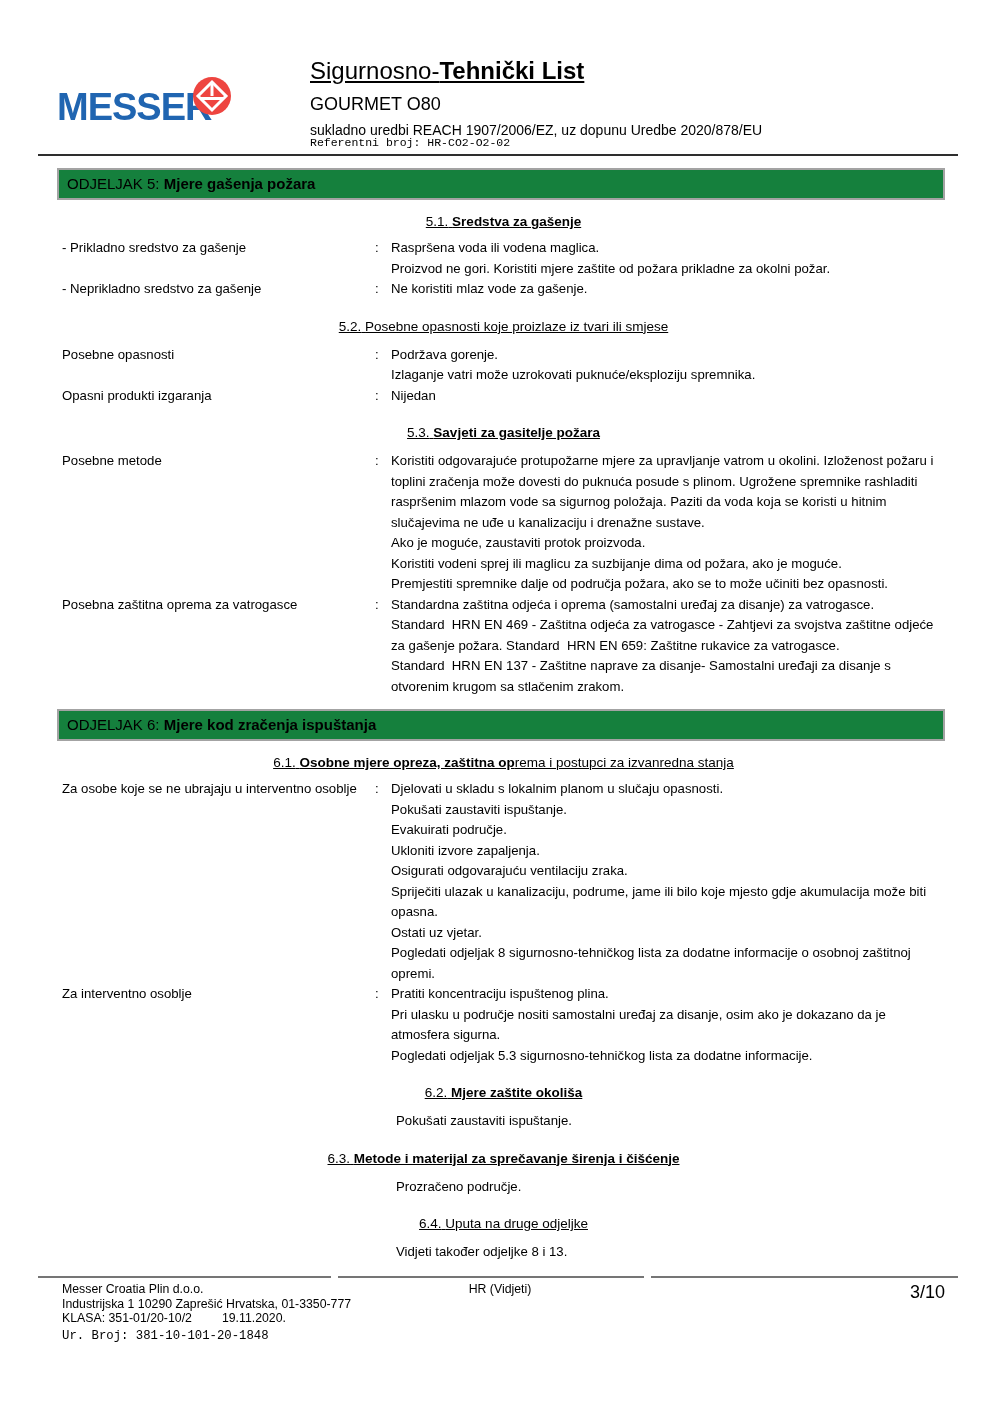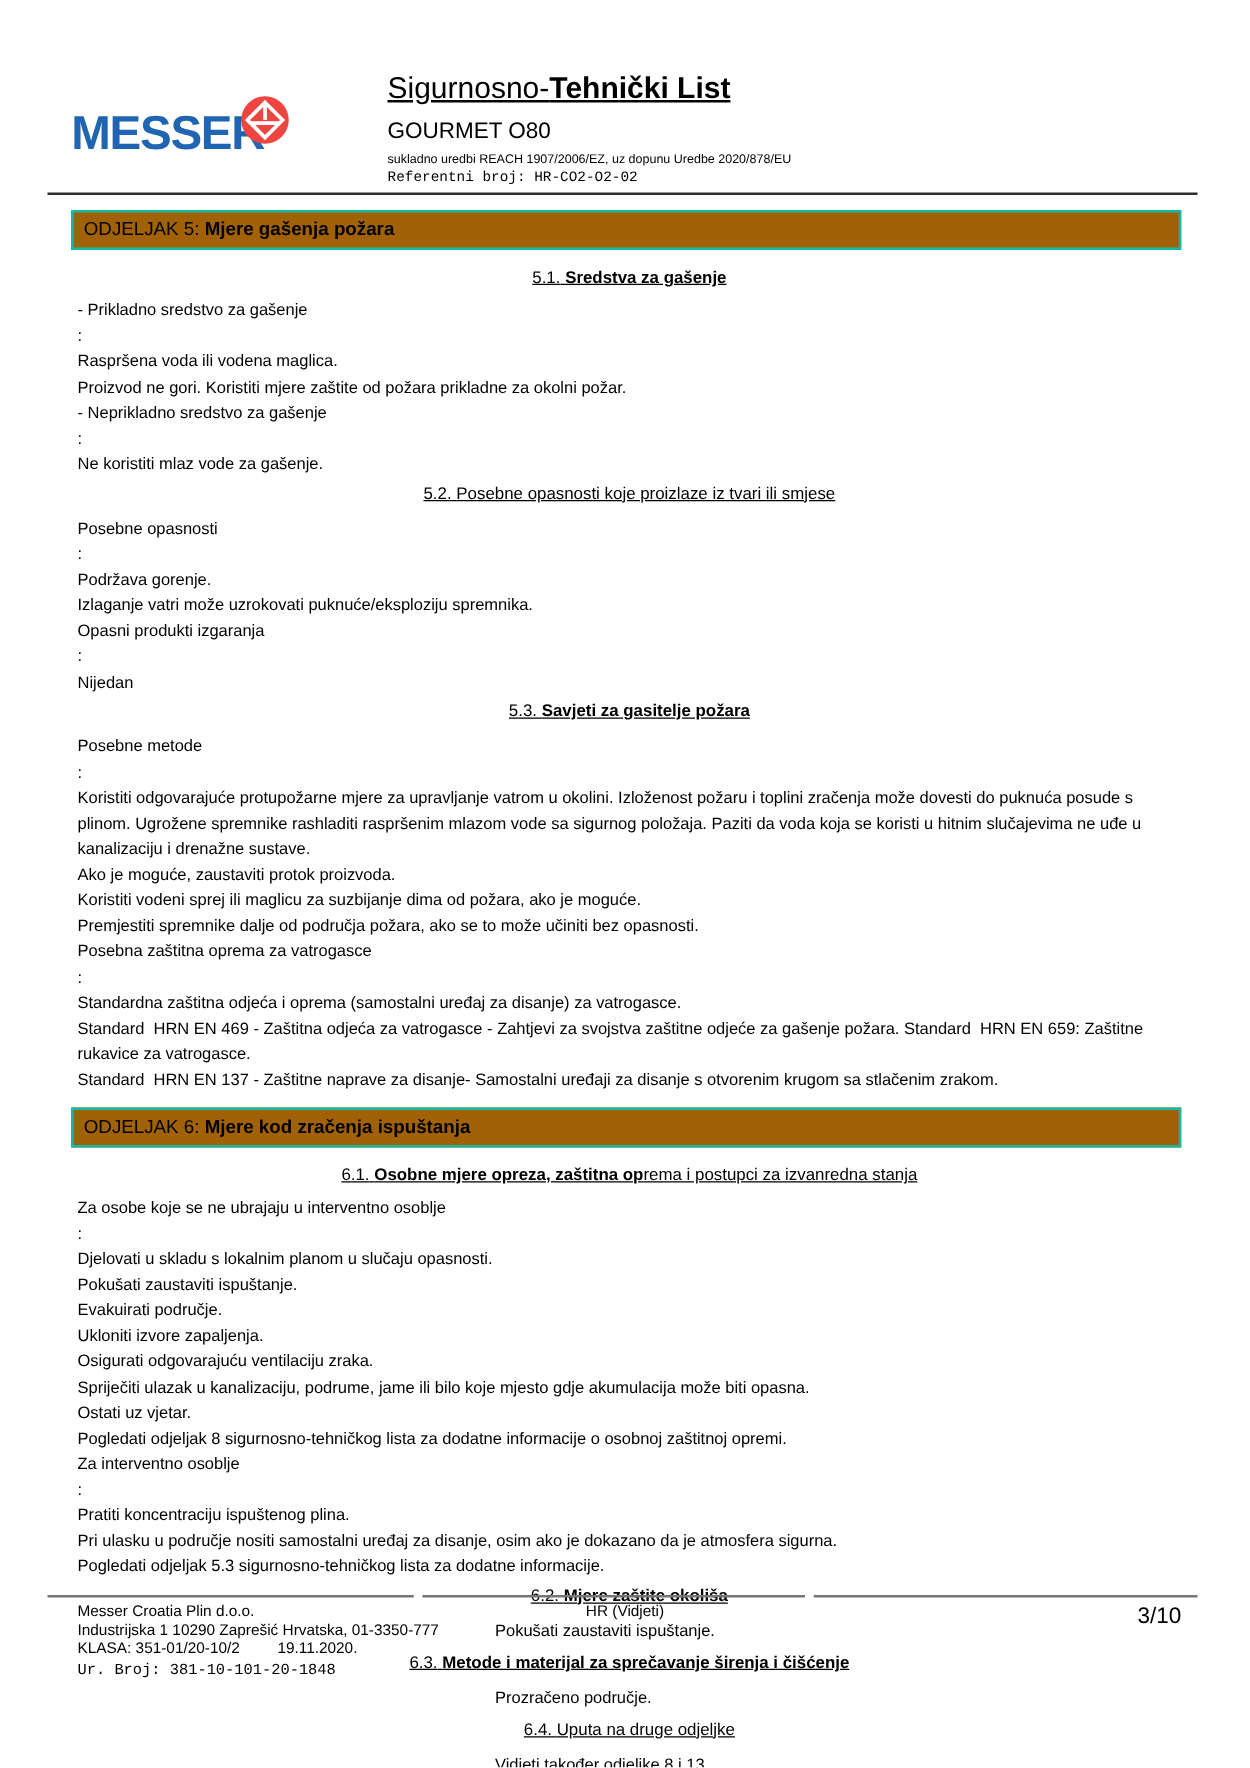--- a/index.html
+++ b/index.html
@@ -10,46 +10,46 @@
   }
   
   .logo-text{
     position:absolute;left:57px;top:86px;
     font-size:38px;font-weight:bold;letter-spacing:-1px;color:#2065b1;
   }
   .logo-emblem{position:absolute;left:192px;top:76px;width:40px;height:40px;}
   .doc-title{position:absolute;left:310px;top:57px;font-size:24px;letter-spacing:0;text-decoration:underline;}
   .doc-title .bold{font-weight:bold;}
   .product-name{position:absolute;left:310px;top:94px;font-size:18px;}
-  .reg-line{position:absolute;left:310px;top:122px;font-size:10px;}
+  .reg-line{position:absolute;left:310px;top:122px;font-size:14px;}
   .ref-line{position:absolute;left:310px;top:136px;font-size:11.5px;font-family:Liberation Mono, monospace;}
   .header-rule{position:absolute;left:38px;top:154px;width:920px;height:0;border-top:2px solid #2e2e2e;}
   
   .main{position:absolute;left:57px;top:168px;width:888px;}
   .section-box{
-    border:2px solid #14b8a6;background:#a16207;
+    border:2px solid #a3a3a3;background:#15803d;
     padding:4px 8px 5px 8px;font-size:15px;line-height:19px;
   }
   .section-box .bold{font-weight:bold;}
   .section-box.second{margin-top:12px;}
   .subhead{
     margin:13px 0 8px 5px;font-size:13.5px;text-decoration:underline;
     line-height:17px;
     text-align:center;
   }
   .subhead .bold{font-weight:bold;}
-  .row{display:flex;padding-left:5px;font-size:13.2px;line-height:20.5px;flex-direction:column;}
+  .row{display:flex;padding-left:5px;font-size:13.2px;line-height:20.5px;}
   .row .label{width:313px;flex:none;}
   .row .colon{width:16px;flex:none;}
   .row .value{flex:1;white-space:pre-wrap;}
   .standalone{
     padding-left:334px;font-size:13.2px;line-height:20.5px;
     margin:0 0 6px 5px;white-space:pre-wrap;
   }
-  .subhead.tight{margin-top:4px;margin-bottom:10px;}
+  .subhead.tight{margin-top:18px;margin-bottom:10px;}
   
   .footer-rule{position:absolute;left:38px;top:1276px;width:920px;display:flex;}
   .footer-rule .seg{height:0;border-top:2.5px solid #757575;}
   .footer-rule .seg1{width:293px;}
   .footer-rule .seg2{width:306px;margin-left:7px;}
   .footer-rule .seg3{width:307px;margin-left:7px;}
   .footer-left{position:absolute;left:62px;top:1282px;font-size:12.3px;line-height:14.5px;}
   .footer-left .urbroj{display:block;margin-top:3px;font-family:Liberation Mono, monospace;}
   .footer-left span{display:block;}
   .footer-left .klasa-line span{display:inline;}

